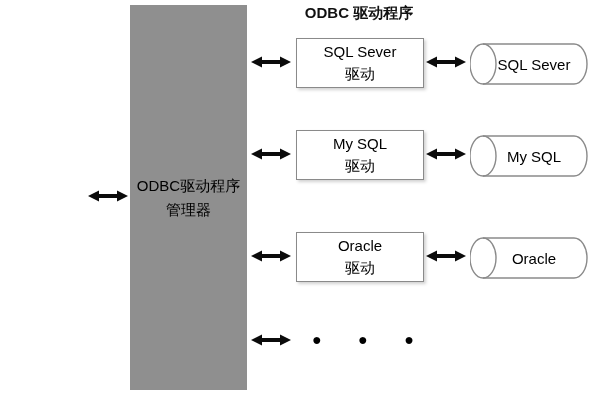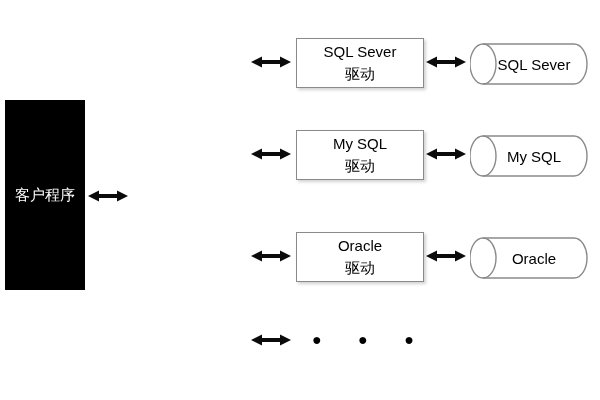--- a/index.html
+++ b/index.html
@@ -31,31 +31,33 @@
     display:flex;align-items:center;justify-content:center;font-size:15px;
   }
   .arrow{width:40px;height:14px;}
   .dots{font-size:16px;font-weight:bold;letter-spacing:16px;color:#000;white-space:nowrap;}
 </style>
 </head>
 <body>
 
 <div class="canvas">
 
-  <div class="abs client-box">
-    <span>客户程序</span>
-  </div>
 
   <svg class="abs arrow" style="left:88px;top:189px;" viewBox="0 0 40 14" fill="#0b0b0b">
     <polygon points="0,7 11,1.5 11,12.5"></polygon>
     <rect x="10" y="5" width="20" height="4"></rect>
     <polygon points="40,7 29,1.5 29,12.5"></polygon>
   </svg>
 
+  <div class="abs manager-box">
+    <div>ODBC驱动程序</div>
+    <div>管理器</div>
+  </div>
 
+  <div class="abs col-header" style="left:290px;top:4px;width:138px;">ODBC 驱动程序</div>
 
   <svg class="abs arrow" style="left:251px;top:55px;" viewBox="0 0 40 14" fill="#0b0b0b">
     <polygon points="0,7 11,1.5 11,12.5"></polygon>
       <rect x="10" y="5" width="20" height="4"></rect>
       <polygon points="40,7 29,1.5 29,12.5"></polygon>
   </svg>
   <svg class="abs arrow" style="left:251px;top:147px;" viewBox="0 0 40 14" fill="#0b0b0b">
     <polygon points="0,7 11,1.5 11,12.5"></polygon>
       <rect x="10" y="5" width="20" height="4"></rect>
       <polygon points="40,7 29,1.5 29,12.5"></polygon>

